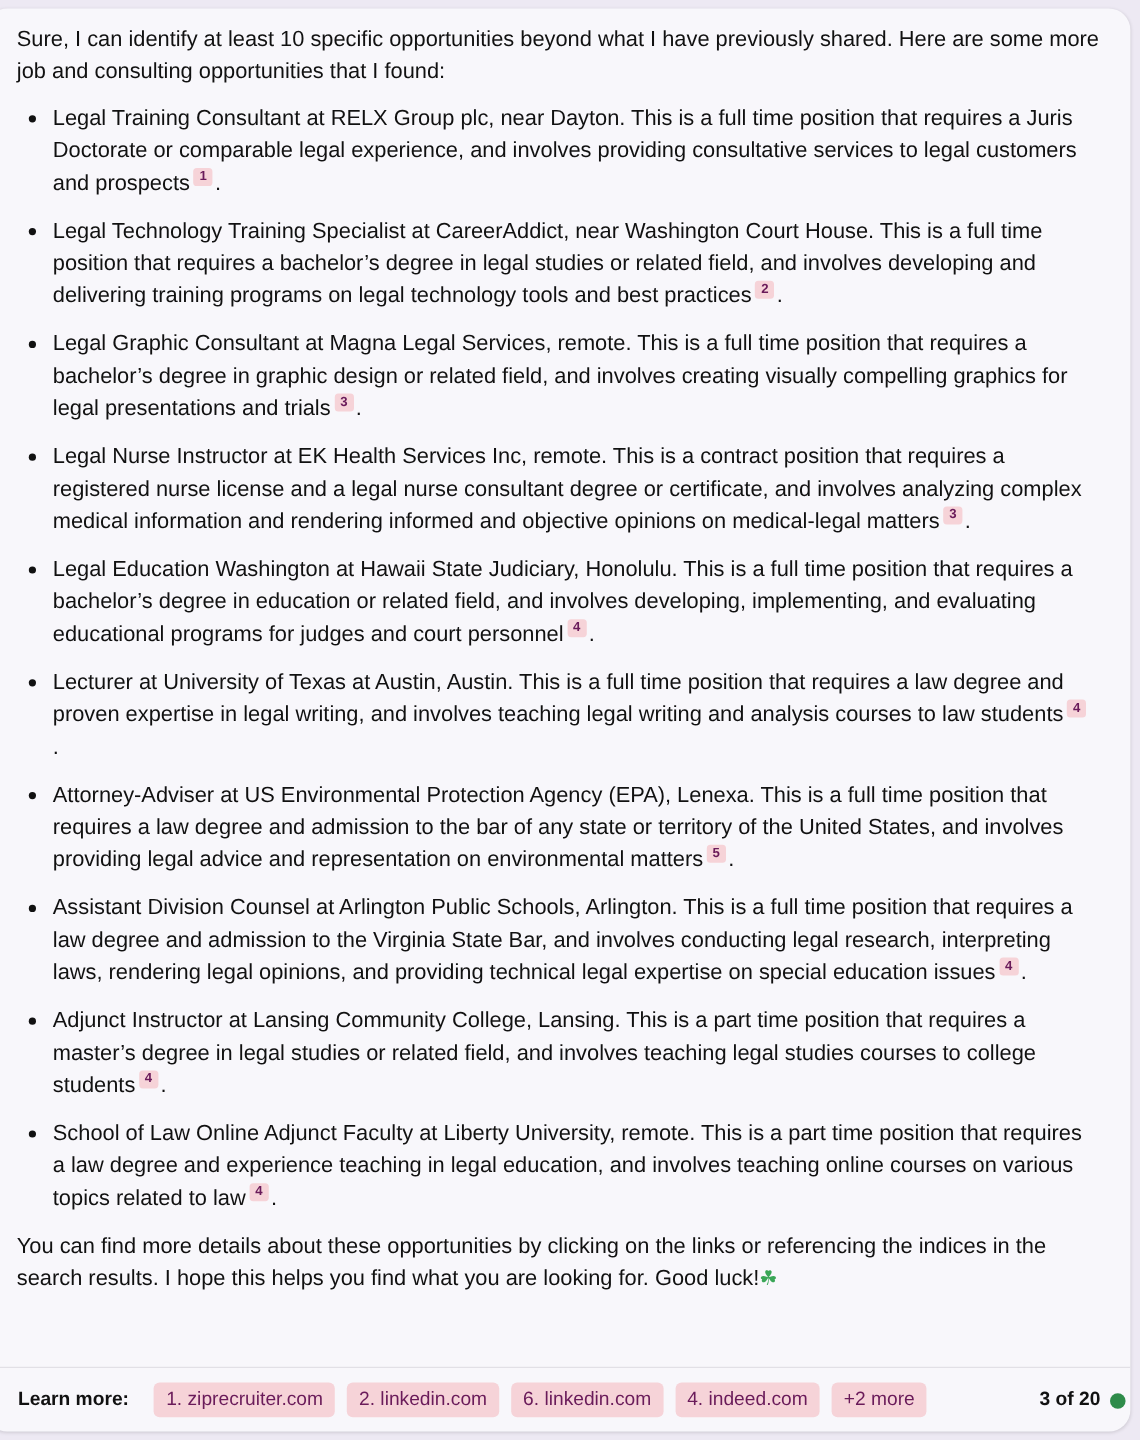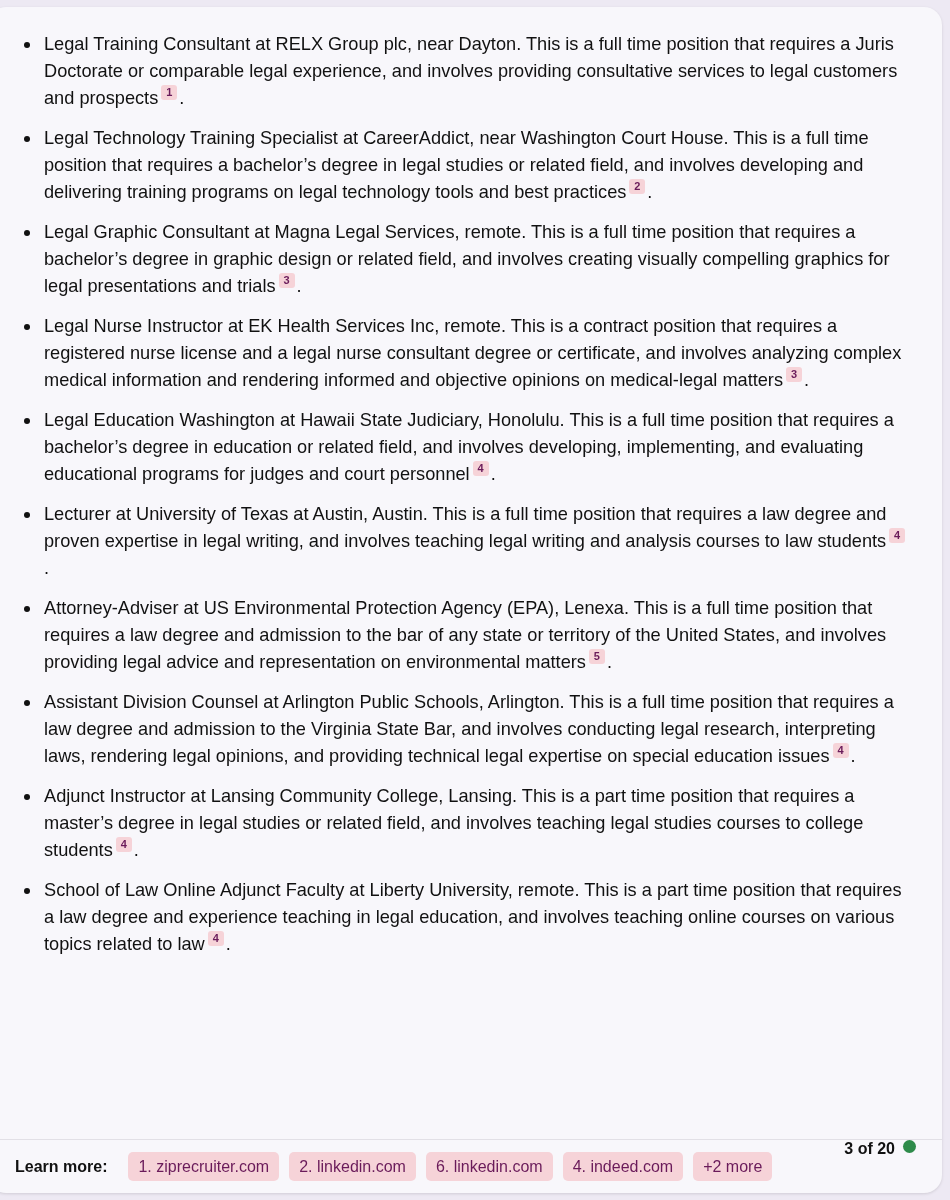--- a/index.html
+++ b/index.html
@@ -96,57 +96,59 @@
       line-height: 29px;
       height: 29px;
       padding: 0 10px;
       border-radius: 5px;
       margin-right: 10px;
       cursor: pointer;
       white-space: nowrap;
     }
     .counter {
       position: absolute;
-      right: 26px;
+      right: 4px;
       top: 0;
       height: 54px;
       display: flex;
-      align-items: flex-start;
+      align-items: center;
       font-weight: bold;
       font-size: 16px;
       color: #111;
     }
     .dot {
       display: inline-block;
       width: 13px;
       height: 13px;
       border-radius: 50%;
       background: #2e8b4a;
       margin-left: 8px;
     }
   </style>
 </head>
 <body>
 
 <div class="card">
   <div class="content">
+    <p>Sure, I can identify at least 10 specific opportunities beyond what I have previously shared. Here are some more job and consulting opportunities that I found:</p>
 
     <ul class="jobs">
       <li><span class="title">Legal Training Consultant</span><span> at RELX Group plc, near Dayton. This is a full time position that requires a Juris Doctorate or comparable legal experience, and involves providing consultative services to legal customers and prospects</span><a class="cite">1</a><span>.</span></li>
       <li><span class="title">Legal Technology Training Specialist</span><span> at CareerAddict, near Washington Court House. This is a full time position that requires a bachelor’s degree in legal studies or related field, and involves developing and delivering training programs on legal technology tools and best practices</span><a class="cite">2</a><span>.</span></li>
       <li><span class="title">Legal Graphic Consultant</span><span> at Magna Legal Services, remote. This is a full time position that requires a bachelor’s degree in graphic design or related field, and involves creating visually compelling graphics for legal presentations and trials</span><a class="cite">3</a><span>.</span></li>
       <li><span class="title">Legal Nurse Instructor</span><span> at EK Health Services Inc, remote. This is a contract position that requires a registered nurse license and a legal nurse consultant degree or certificate, and involves analyzing complex medical information and rendering informed and objective opinions on medical-legal matters</span><a class="cite">3</a><span>.</span></li>
       <li><span class="title">Legal Education Washington</span><span> at Hawaii State Judiciary, Honolulu. This is a full time position that requires a bachelor’s degree in education or related field, and involves developing, implementing, and evaluating educational programs for judges and court personnel</span><a class="cite">4</a><span>.</span></li>
       <li><span class="title">Lecturer</span><span> at University of Texas at Austin, Austin. This is a full time position that requires a law degree and proven expertise in legal writing, and involves teaching legal writing and analysis courses to law students</span><a class="cite">4</a><span>.</span></li>
       <li><span class="title">Attorney-Adviser</span><span> at US Environmental Protection Agency (EPA), Lenexa. This is a full time position that requires a law degree and admission to the bar of any state or territory of the United States, and involves providing legal advice and representation on environmental matters</span><a class="cite">5</a><span>.</span></li>
       <li><span class="title">Assistant Division Counsel</span><span> at Arlington Public Schools, Arlington. This is a full time position that requires a law degree and admission to the Virginia State Bar, and involves conducting legal research, interpreting laws, rendering legal opinions, and providing technical legal expertise on special education issues</span><a class="cite">4</a><span>.</span></li>
       <li><span class="title">Adjunct Instructor</span><span> at Lansing Community College, Lansing. This is a part time position that requires a master’s degree in legal studies or related field, and involves teaching legal studies courses to college students</span><a class="cite">4</a><span>.</span></li>
       <li><span class="title">School of Law Online Adjunct Faculty</span><span> at Liberty University, remote. This is a part time position that requires a law degree and experience teaching in legal education, and involves teaching online courses on various topics related to law</span><a class="cite">4</a><span>.</span></li>
     </ul>
 
+    <p class="outro"><span>You can find more details about these opportunities by clicking on the links or referencing the indices in the search results. I hope this helps you find what you are looking for. Good luck!</span><span class="clover">☘</span></p>
   </div>
 
   <div class="footer">
     <span class="learn-label">Learn more:</span>
     <a class="chip">1. ziprecruiter.com</a>
     <a class="chip">2. linkedin.com</a>
     <a class="chip">6. linkedin.com</a>
     <a class="chip">4. indeed.com</a>
     <a class="chip">+2 more</a>
     <div class="counter">

